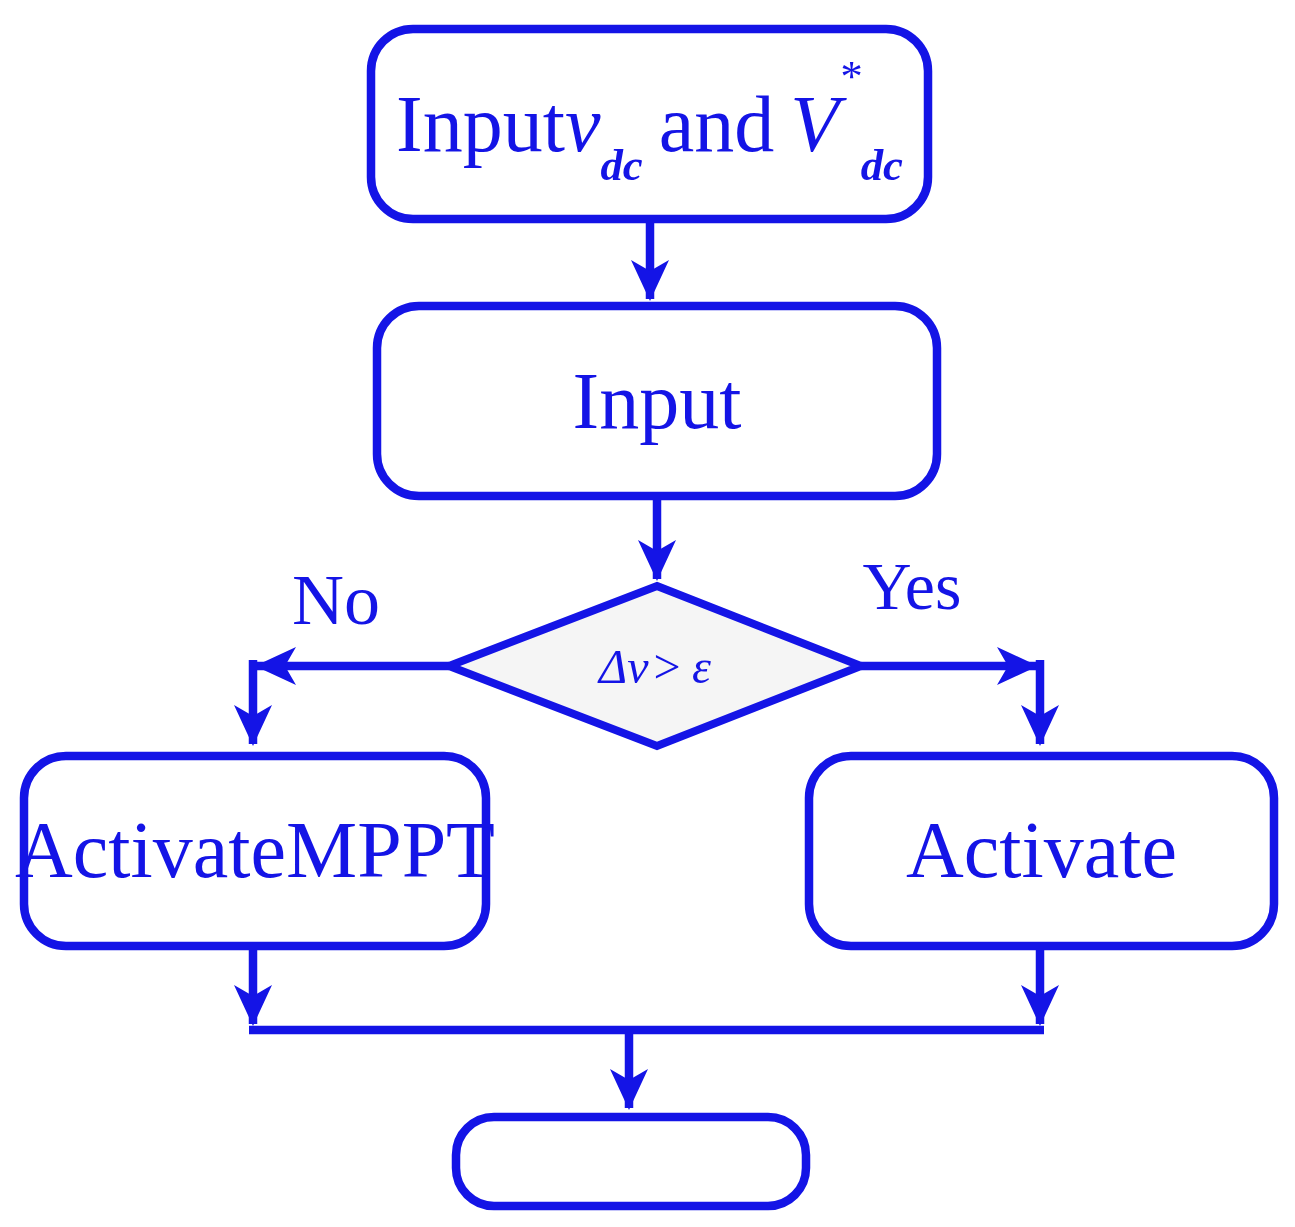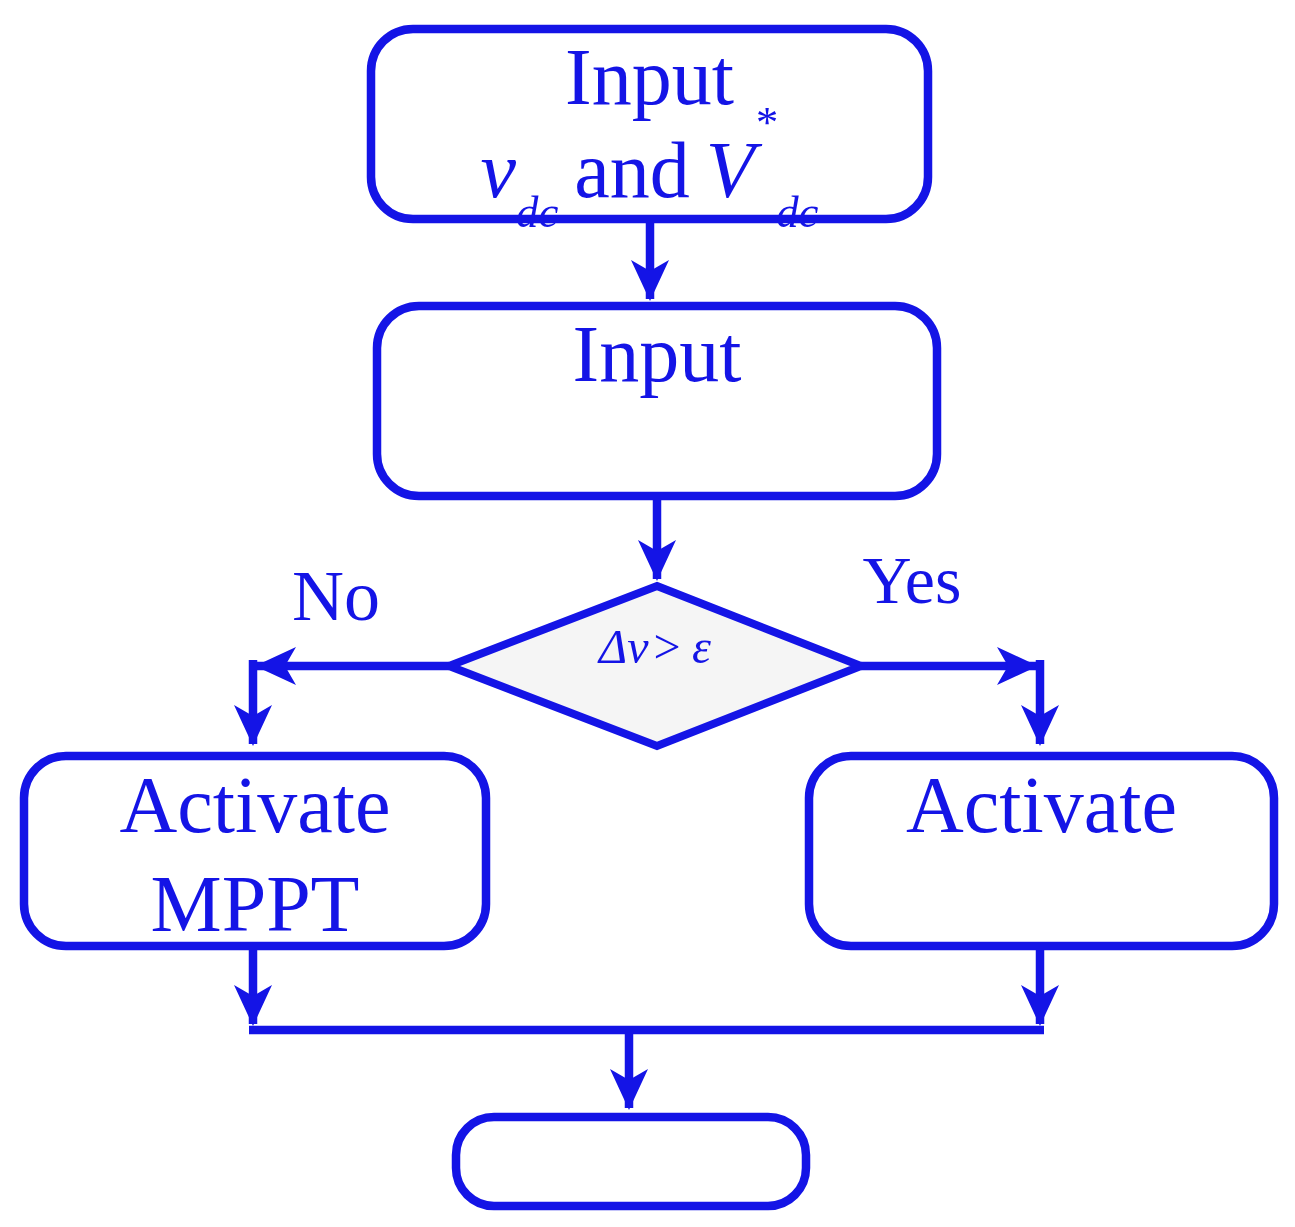--- a/index.html
+++ b/index.html
@@ -18,31 +18,31 @@
   }
   svg.wires { position: absolute; left: 0; top: 0; display: block; }
   .shape  { fill: none; stroke: var(--accent); stroke-width: 8.5; }
   .decision-shape { fill: var(--decision-fill); stroke: var(--accent); stroke-width: 8; }
   .edge   { fill: none; stroke: var(--accent); stroke-width: 8.5; }
 
   .label {
     position: absolute;
     color: var(--accent);
     display: flex;
-    flex-direction: column;
+    flex-direction: row;
     align-items: center;
-    justify-content: space-between;
+    justify-content: center;
     text-align: center;
     white-space: nowrap;
   }
   .row { display: block; }
   .it { font-style: italic; }
   sub.s {
     font-size: 0.56em; font-style: italic;
-    position: relative; top: 0.28em; line-height: 0;
+    position: relative; top: 0.28em; line-height: 0; font-weight: bold;
   }
   sup.s {
     font-size: 0.56em; font-style: italic;
     position: relative; top: -0.72em; line-height: 0;
     margin-left: -0.02em;
   }
   .conj  { margin: 12px 0.20em; }
   .eq    { margin: 0 0.04em; }
   .minus { margin: 0 0.02em; }
   .op    { margin: 0 0.24em 0 0.10em; }

